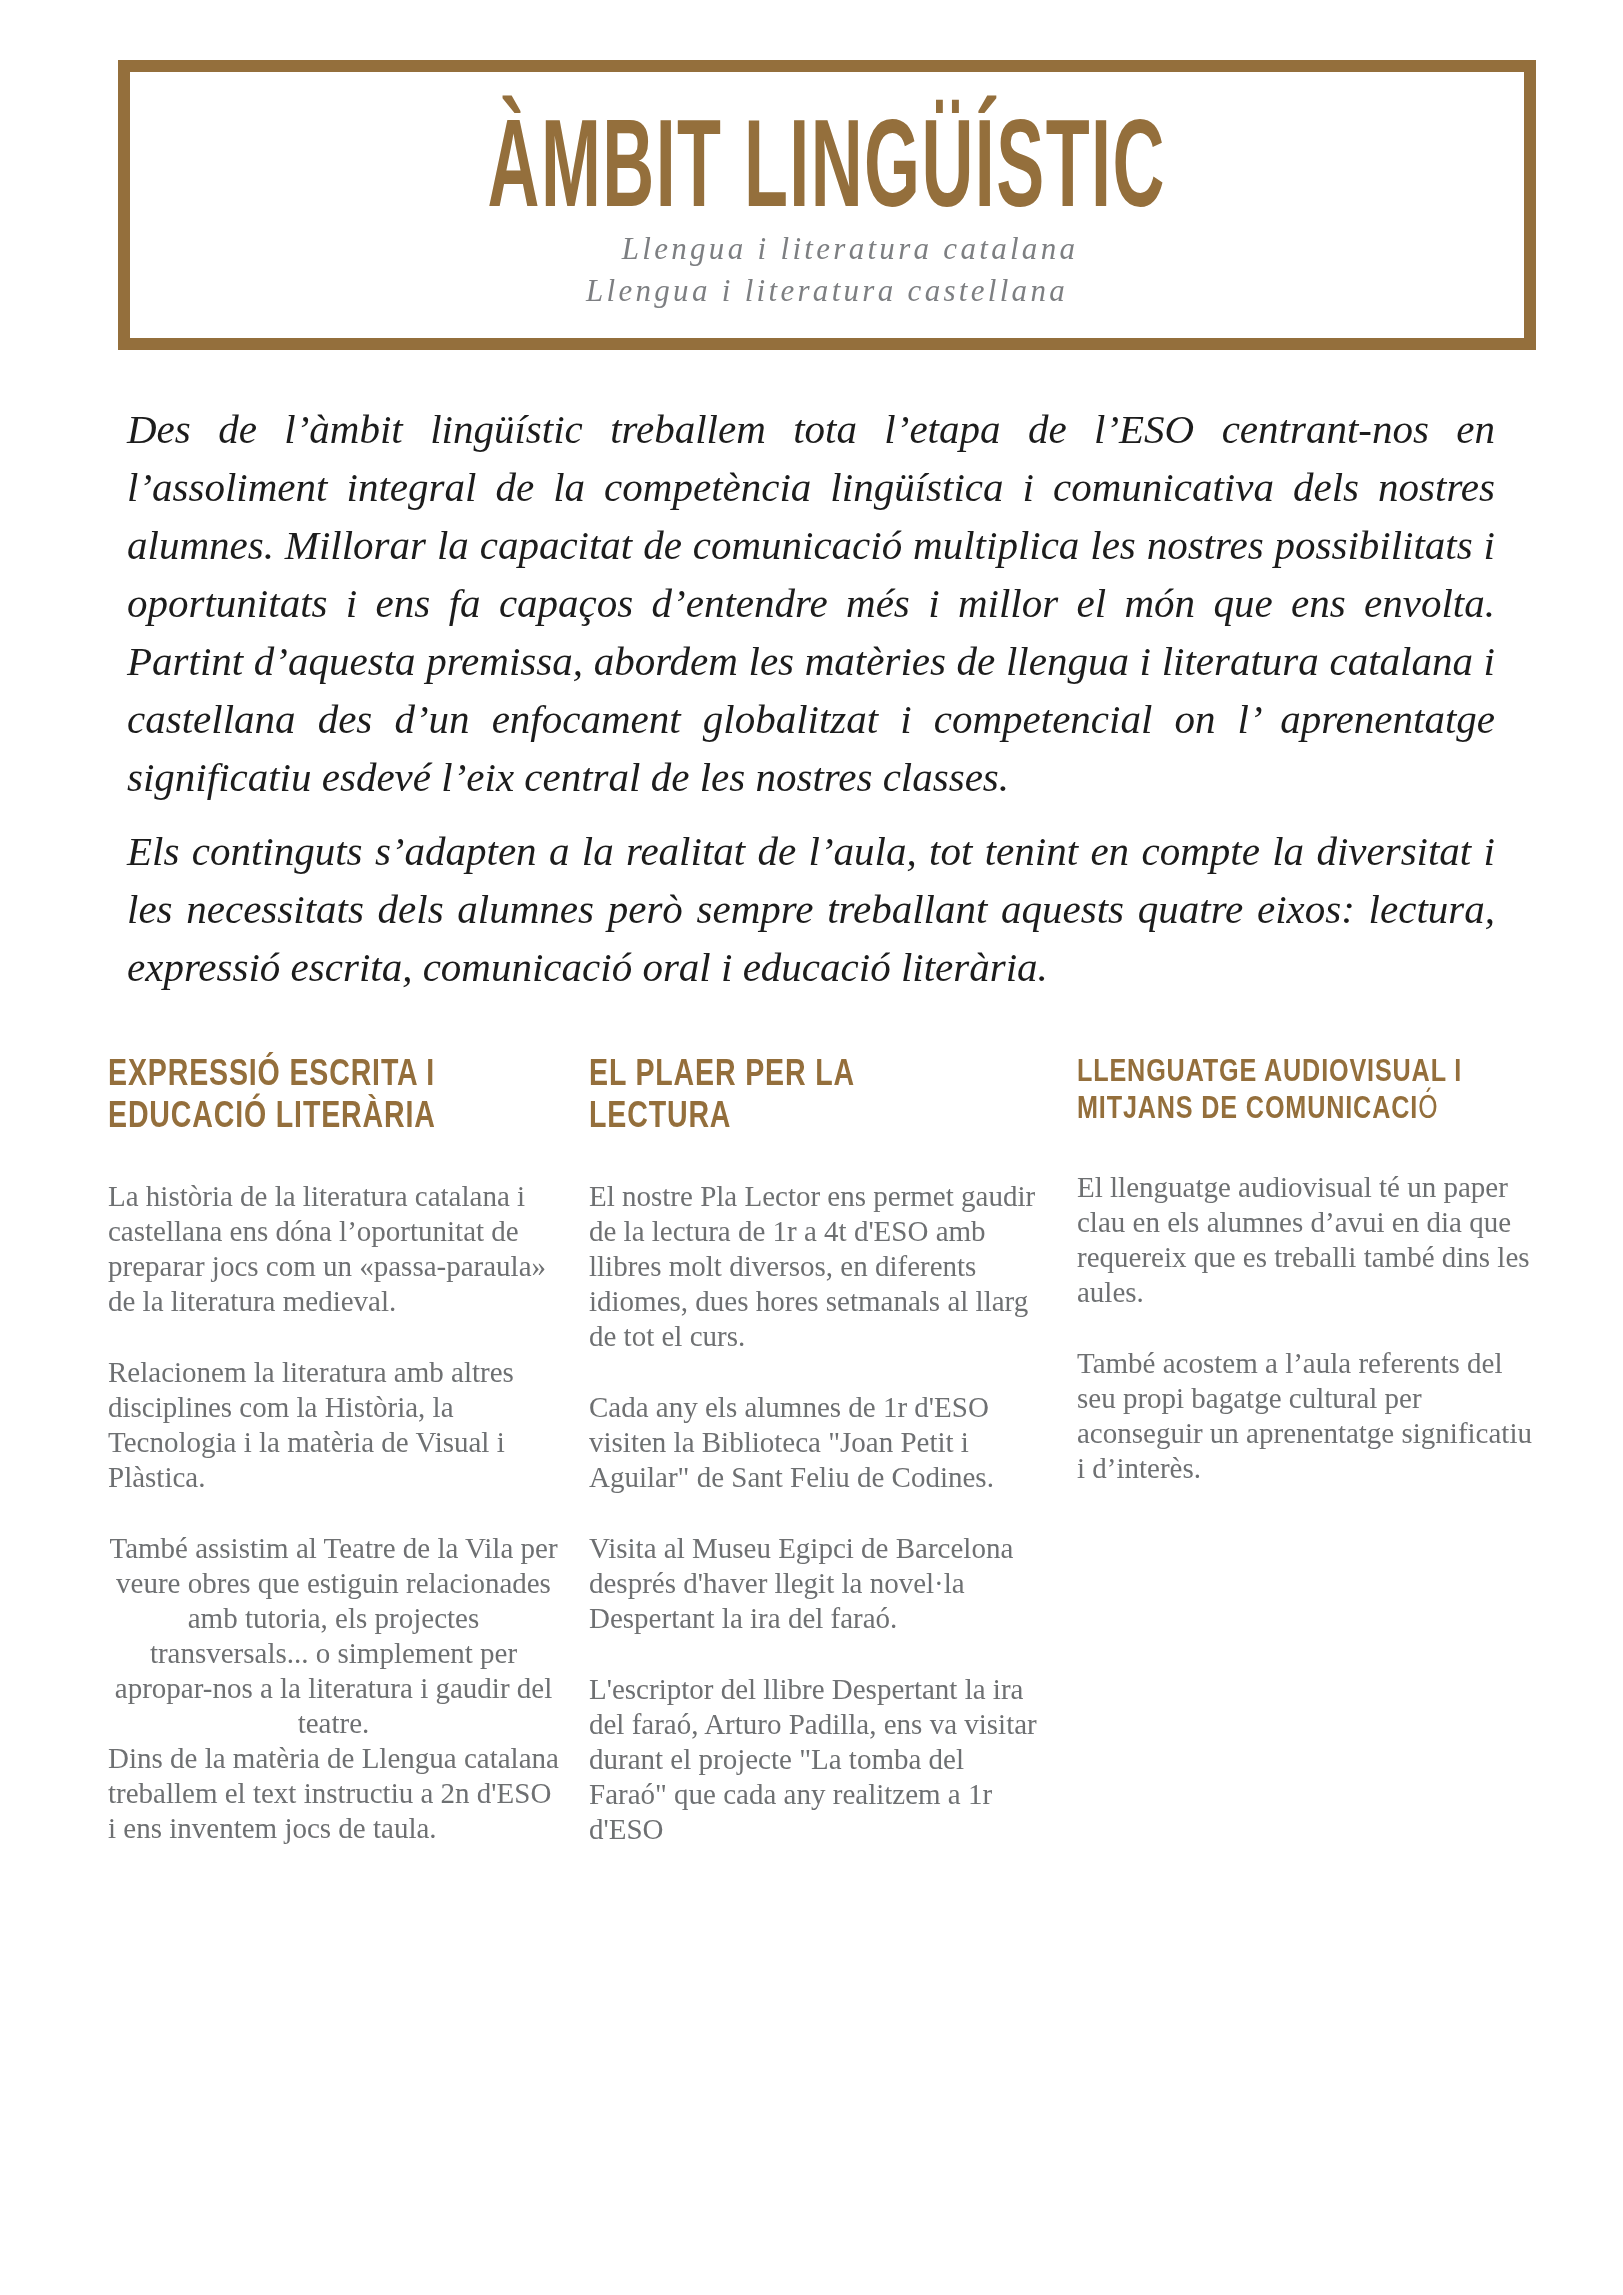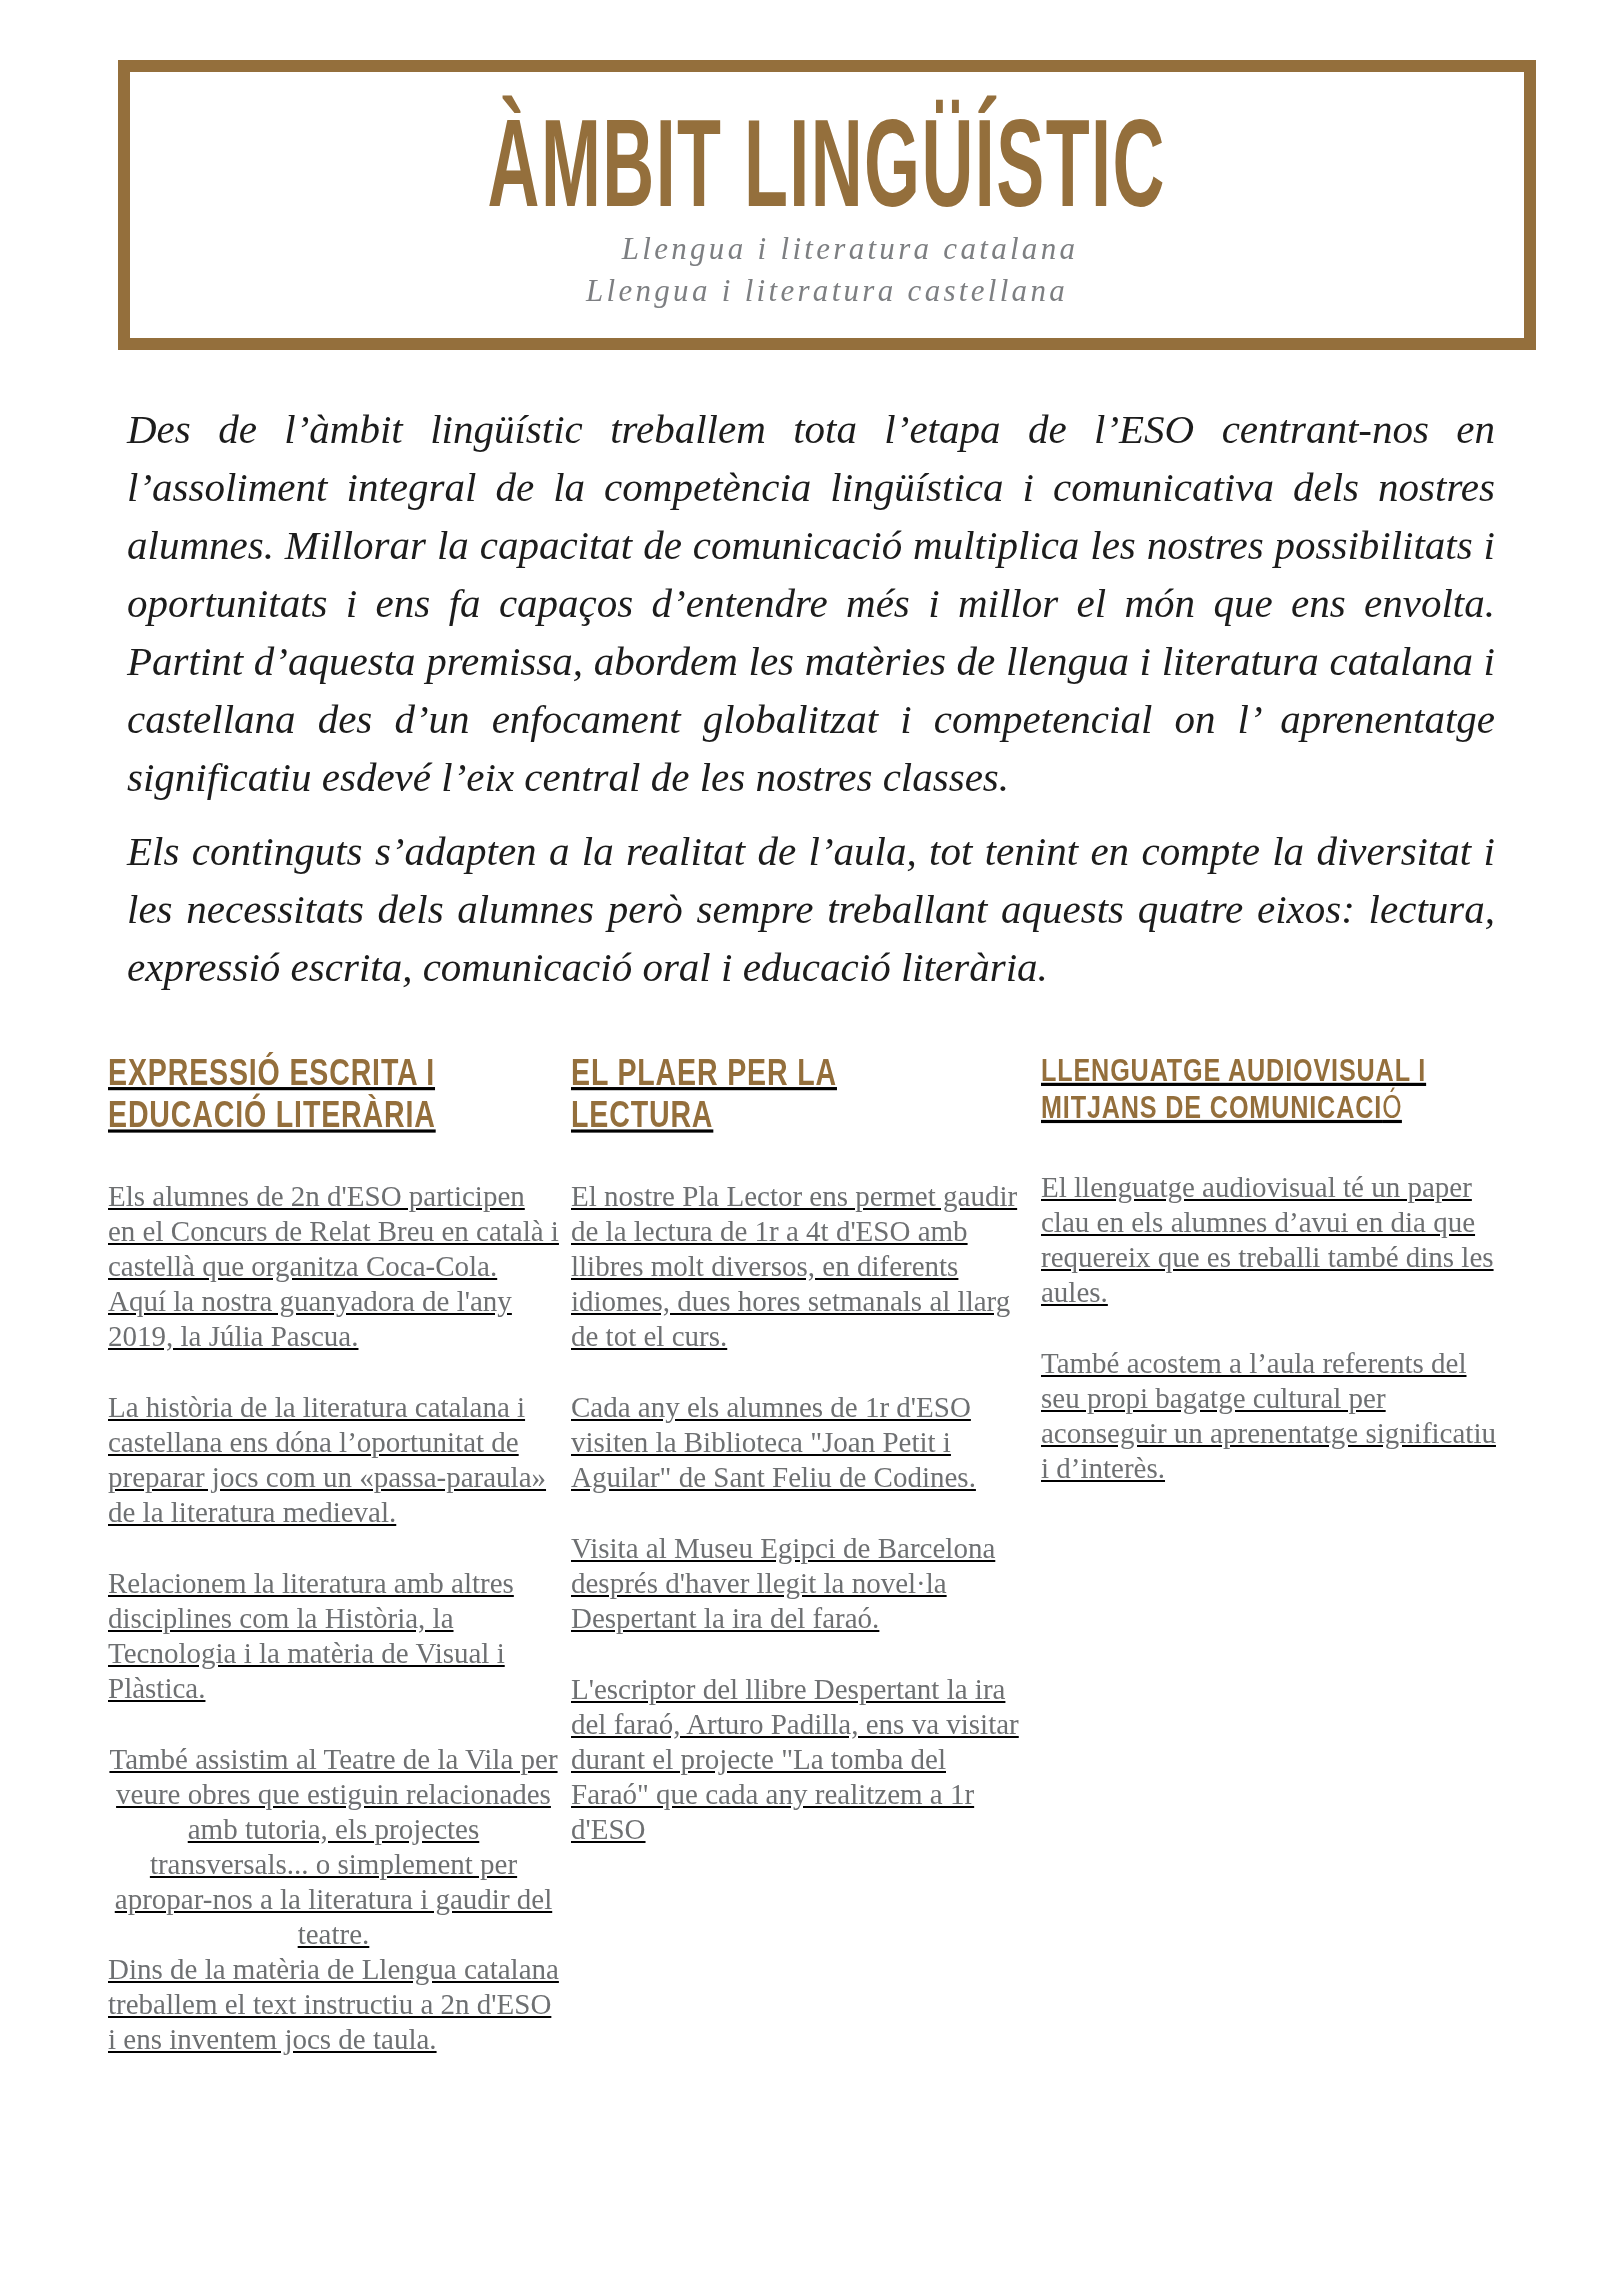--- a/index.html
+++ b/index.html
@@ -62,23 +62,22 @@
     font-size:41px;
     line-height:58px;
     color:var(--intro-color);
     text-align:justify;
   }
 
   
   .cols{
     display:grid;
     grid-template-columns:451px 458px 458px;
-    column-gap:12px;
+    column-gap:30px;
     margin:55px 0 78px 108px;
-    text-decoration:underline;
   }
   .col-head{
     margin:0 0 48px 0;
     color:var(--accent);
     font-family:"Liberation Sans", sans-serif;
     font-weight:700;
     font-size:34px;
     line-height:1.18;
     letter-spacing:1px;
     transform:scale(0.84,1.06);
@@ -118,21 +117,20 @@
   <p>Els continguts s’adapten a la realitat de l’aula, tot tenint en compte la diversitat i les necessitats dels alumnes però sempre treballant aquests quatre eixos: lectura, expressió escrita, comunicació oral i educació literària.</p>
 </section>
 
 <section class="cols">
 
   <div class="col" data-col="1">
     <h2 class="col-head">
       <div>EXPRESSIÓ ESCRITA I</div>
       <div>EDUCACIÓ LITERÀRIA</div>
     </h2>
-    <p>Els alumnes de 2n d'ESO participen en el Concurs de Relat Breu en català i castellà que organitza Coca-Cola. Aquí la nostra guanyadora de l'any 2019, la Júlia Pascua.</p>
     <p>La història de la literatura catalana i castellana ens dóna l’oportunitat de preparar jocs com un «passa-paraula» de la literatura medieval.</p>
     <p>Relacionem la literatura amb altres disciplines com la Història, la Tecnologia i la matèria de Visual i Plàstica.</p>
     <p class="no-gap">També assistim al Teatre de la Vila per veure obres que estiguin relacionades amb tutoria, els projectes transversals... o simplement per apropar-nos a la literatura i gaudir del teatre.</p>
     <p>Dins de la matèria de Llengua catalana treballem el text instructiu a 2n d'ESO i ens inventem jocs de taula.</p>
   </div>
 
   <div class="col" data-col="2">
     <h2 class="col-head">
       <div>EL PLAER PER LA</div>
       <div>LECTURA</div>

